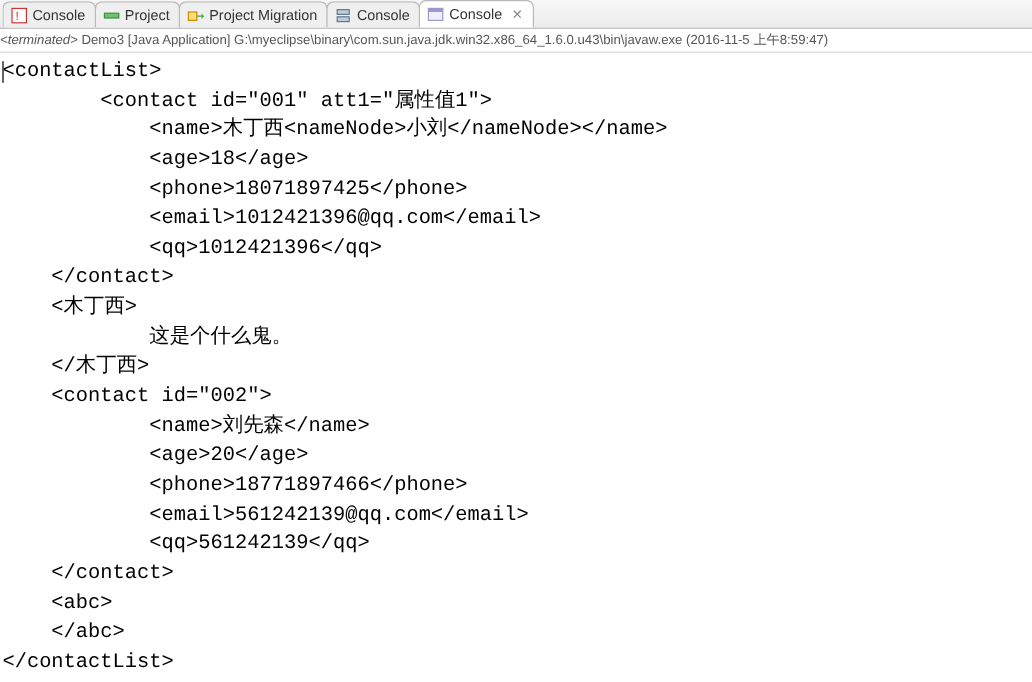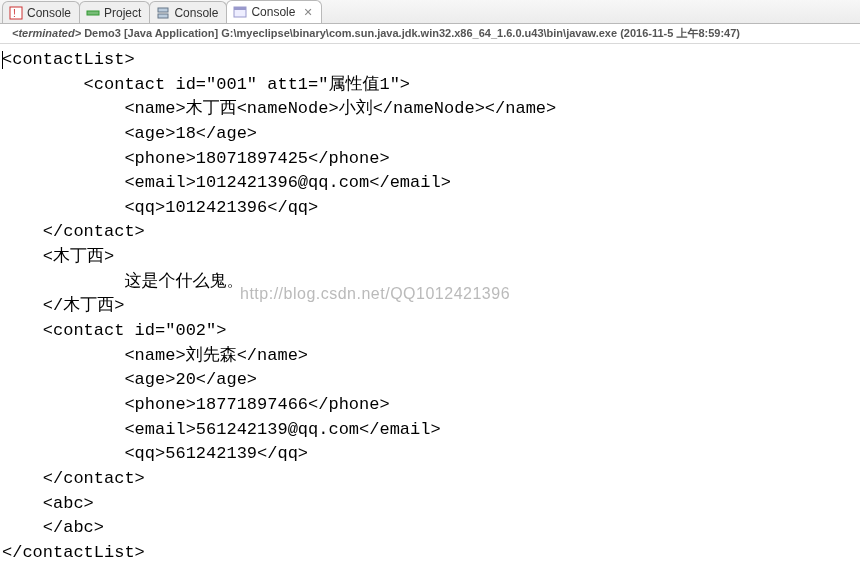--- a/index.html
+++ b/index.html
@@ -48,27 +48,26 @@
     align-items: center;
     justify-content: center;
   }
   .tab .icon svg { display: block; }
   .close-x {
     margin-left: 4px;
     color: #888;
     font-size: 11px;
   }
   .status-line {
-    padding: 2px 12px;
+    padding: 2px 0;
     color: #555;
     font-size: 11px;
     border-bottom: 1px solid #d9d9d9;
     white-space: nowrap;
     overflow: hidden;
-    font-weight: bold;
   }
   .status-line .term { font-style: italic; }
   .console {
     font-family: Consolas, "Courier New", monospace;
     font-size: 17px;
     padding: 4px 2px;
     white-space: pre;
     line-height: 1.45;
     color: #000;
     position: relative;
@@ -109,20 +108,29 @@
     <span class="icon">
       <svg width="14" height="14">
           <rect x="1" y="5" width="12" height="4" fill="#7b7" stroke="#393"></rect>
         </svg>
     </span>
     <span>Project</span>
   </div>
   <div class="tab">
     <span class="icon">
       <svg width="14" height="14">
+          <rect x="1" y="4" width="7" height="7" fill="#fd7" stroke="#c80"></rect>
+          <path d="M8 7 l4 0 l0 -2 l2 2.5 l-2 2.5 l0 -2 l-4 0 z" fill="#4a4"></path>
+        </svg>
+    </span>
+    <span>Project Migration</span>
+  </div>
+  <div class="tab">
+    <span class="icon">
+      <svg width="14" height="14">
           <rect x="2" y="2" width="10" height="4" fill="#bcd" stroke="#678"></rect>
           <rect x="2" y="8" width="10" height="4" fill="#bcd" stroke="#678"></rect>
         </svg>
     </span>
     <span>Console</span>
   </div>
   <div class="tab active">
     <span class="icon">
       <svg width="14" height="14">
           <rect x="1" y="2" width="12" height="10" fill="#eef" stroke="#99c"></rect>
@@ -155,14 +163,13 @@
     &lt;contact id="002"&gt;
             &lt;name&gt;刘先森&lt;/name&gt;
             &lt;age&gt;20&lt;/age&gt;
             &lt;phone&gt;18771897466&lt;/phone&gt;
             &lt;email&gt;561242139@qq.com&lt;/email&gt;
             &lt;qq&gt;561242139&lt;/qq&gt;
     &lt;/contact&gt;
     &lt;abc&gt;
     &lt;/abc&gt;
 &lt;/contactList&gt;</span>
-  <div class="watermark">http://blog.csdn.net/QQ1012421396</div>
 </div>
 
 </body></html>

